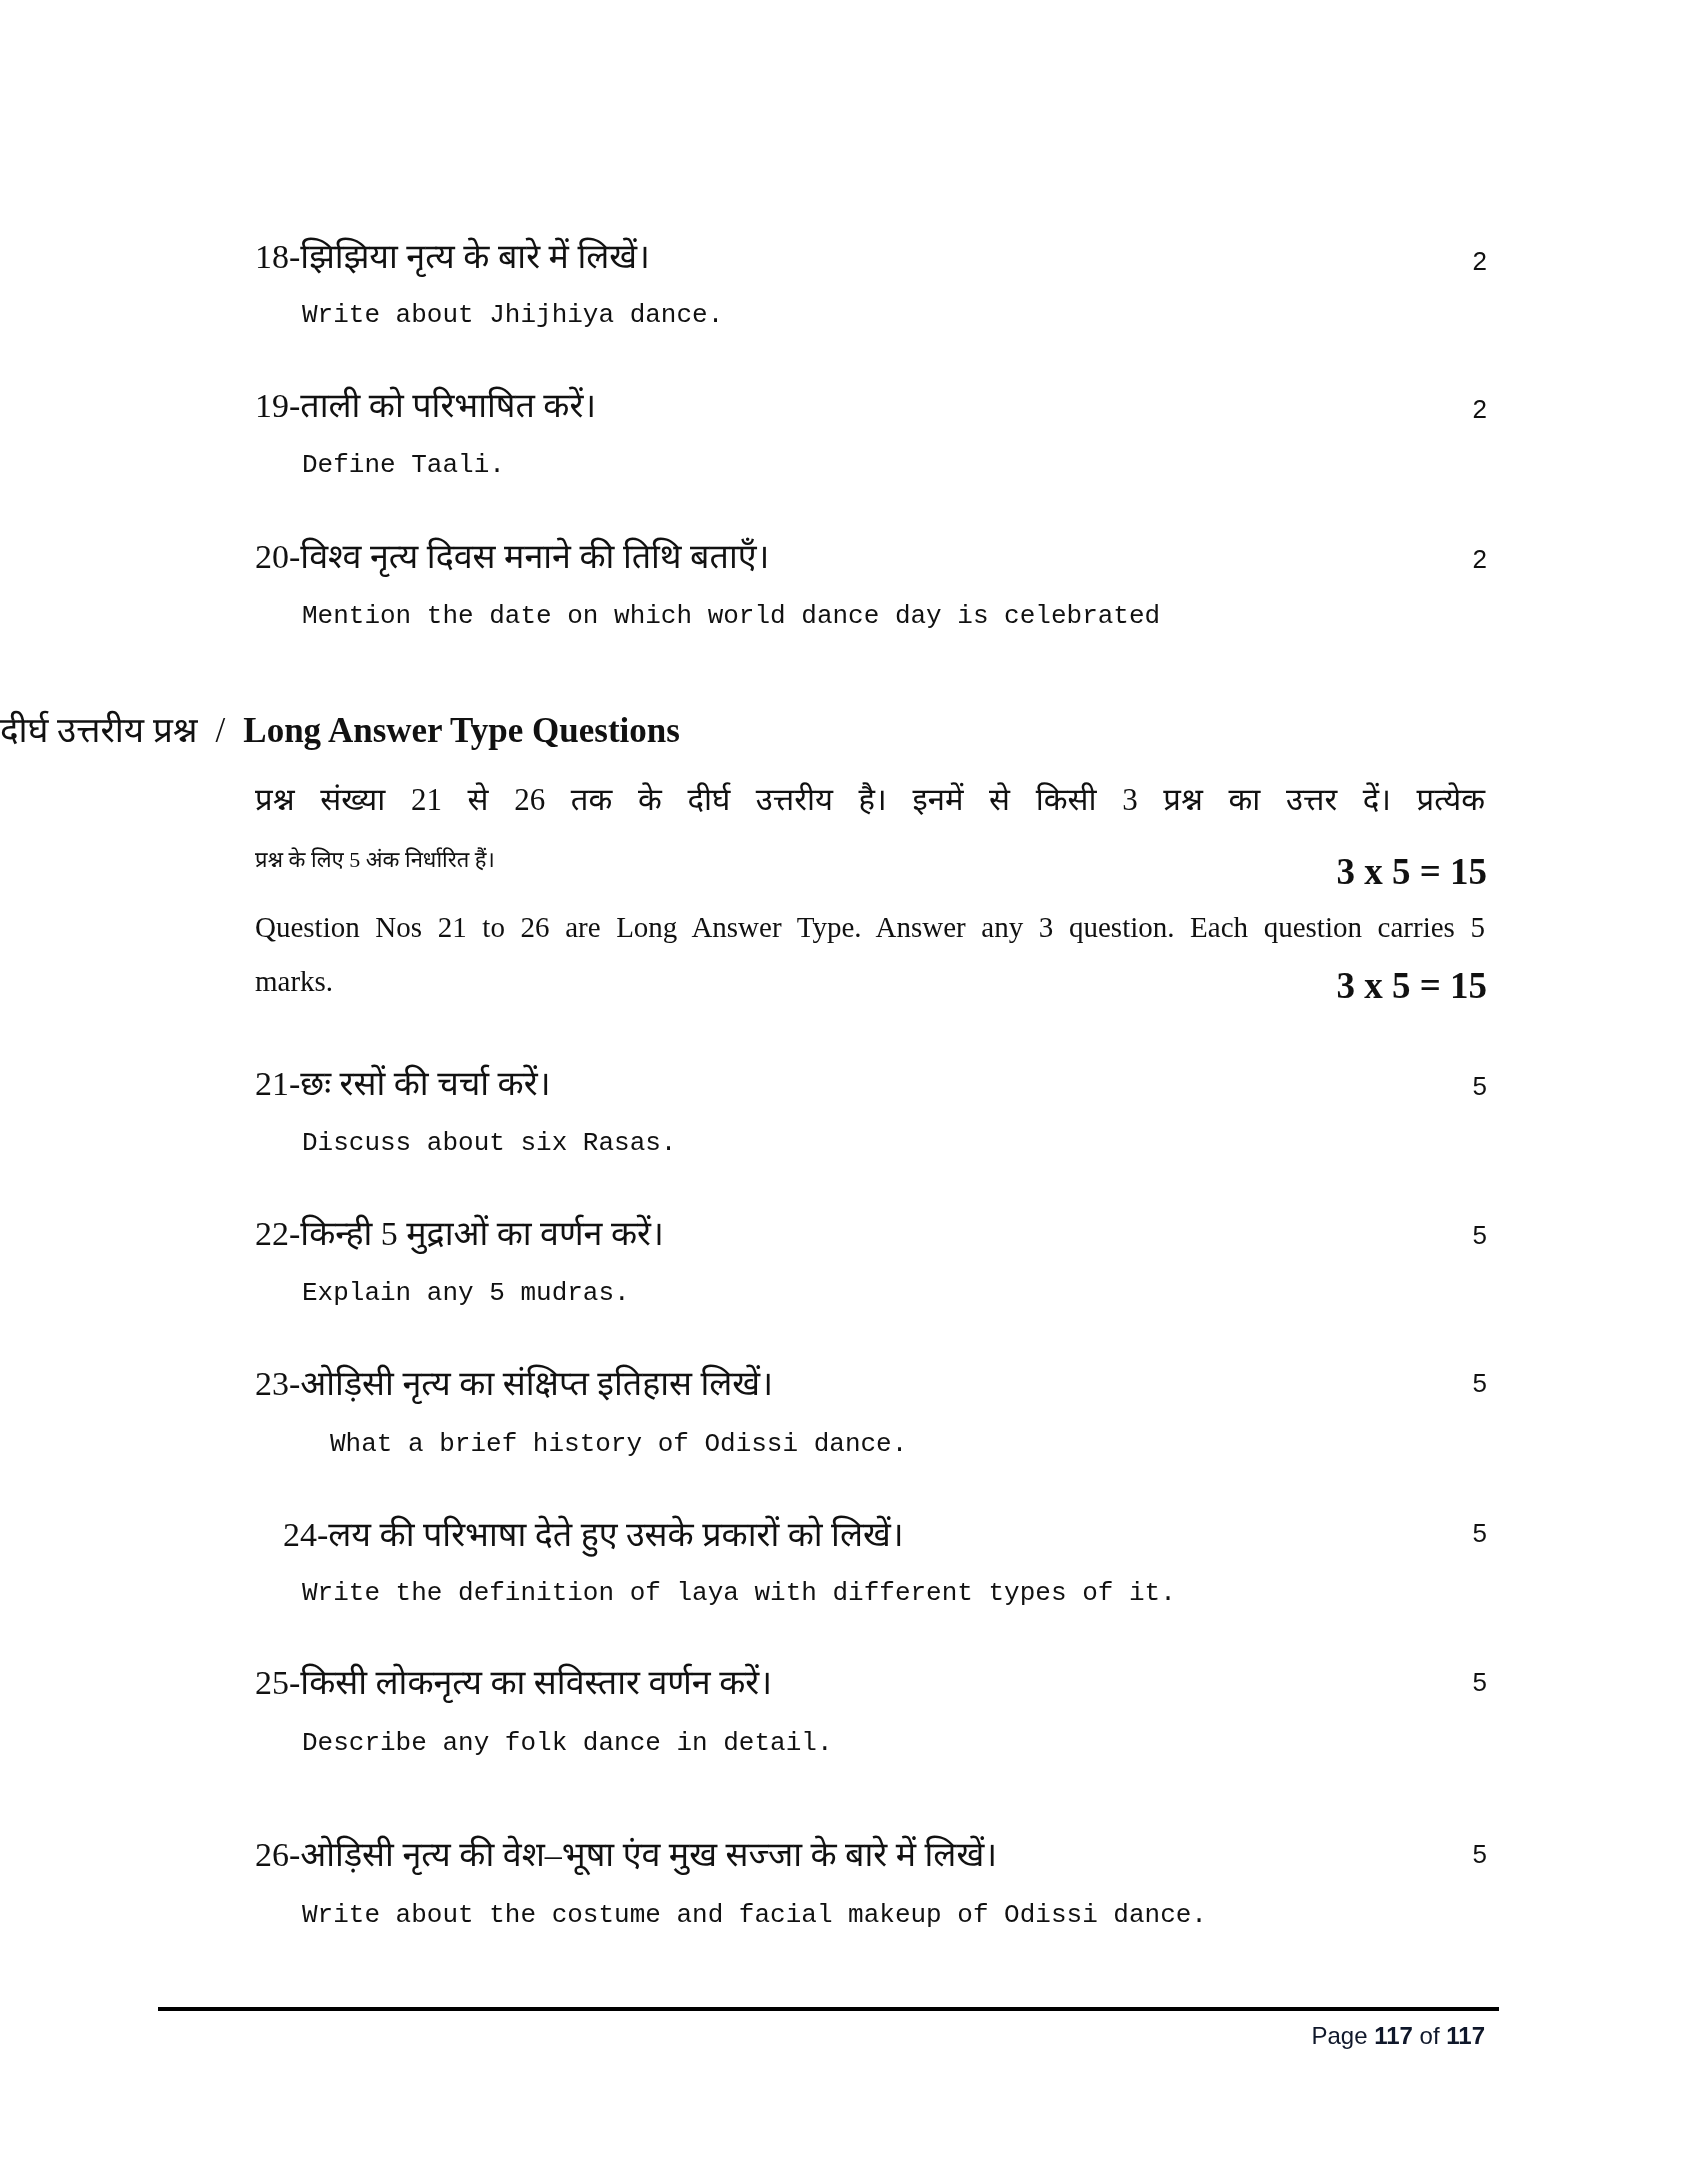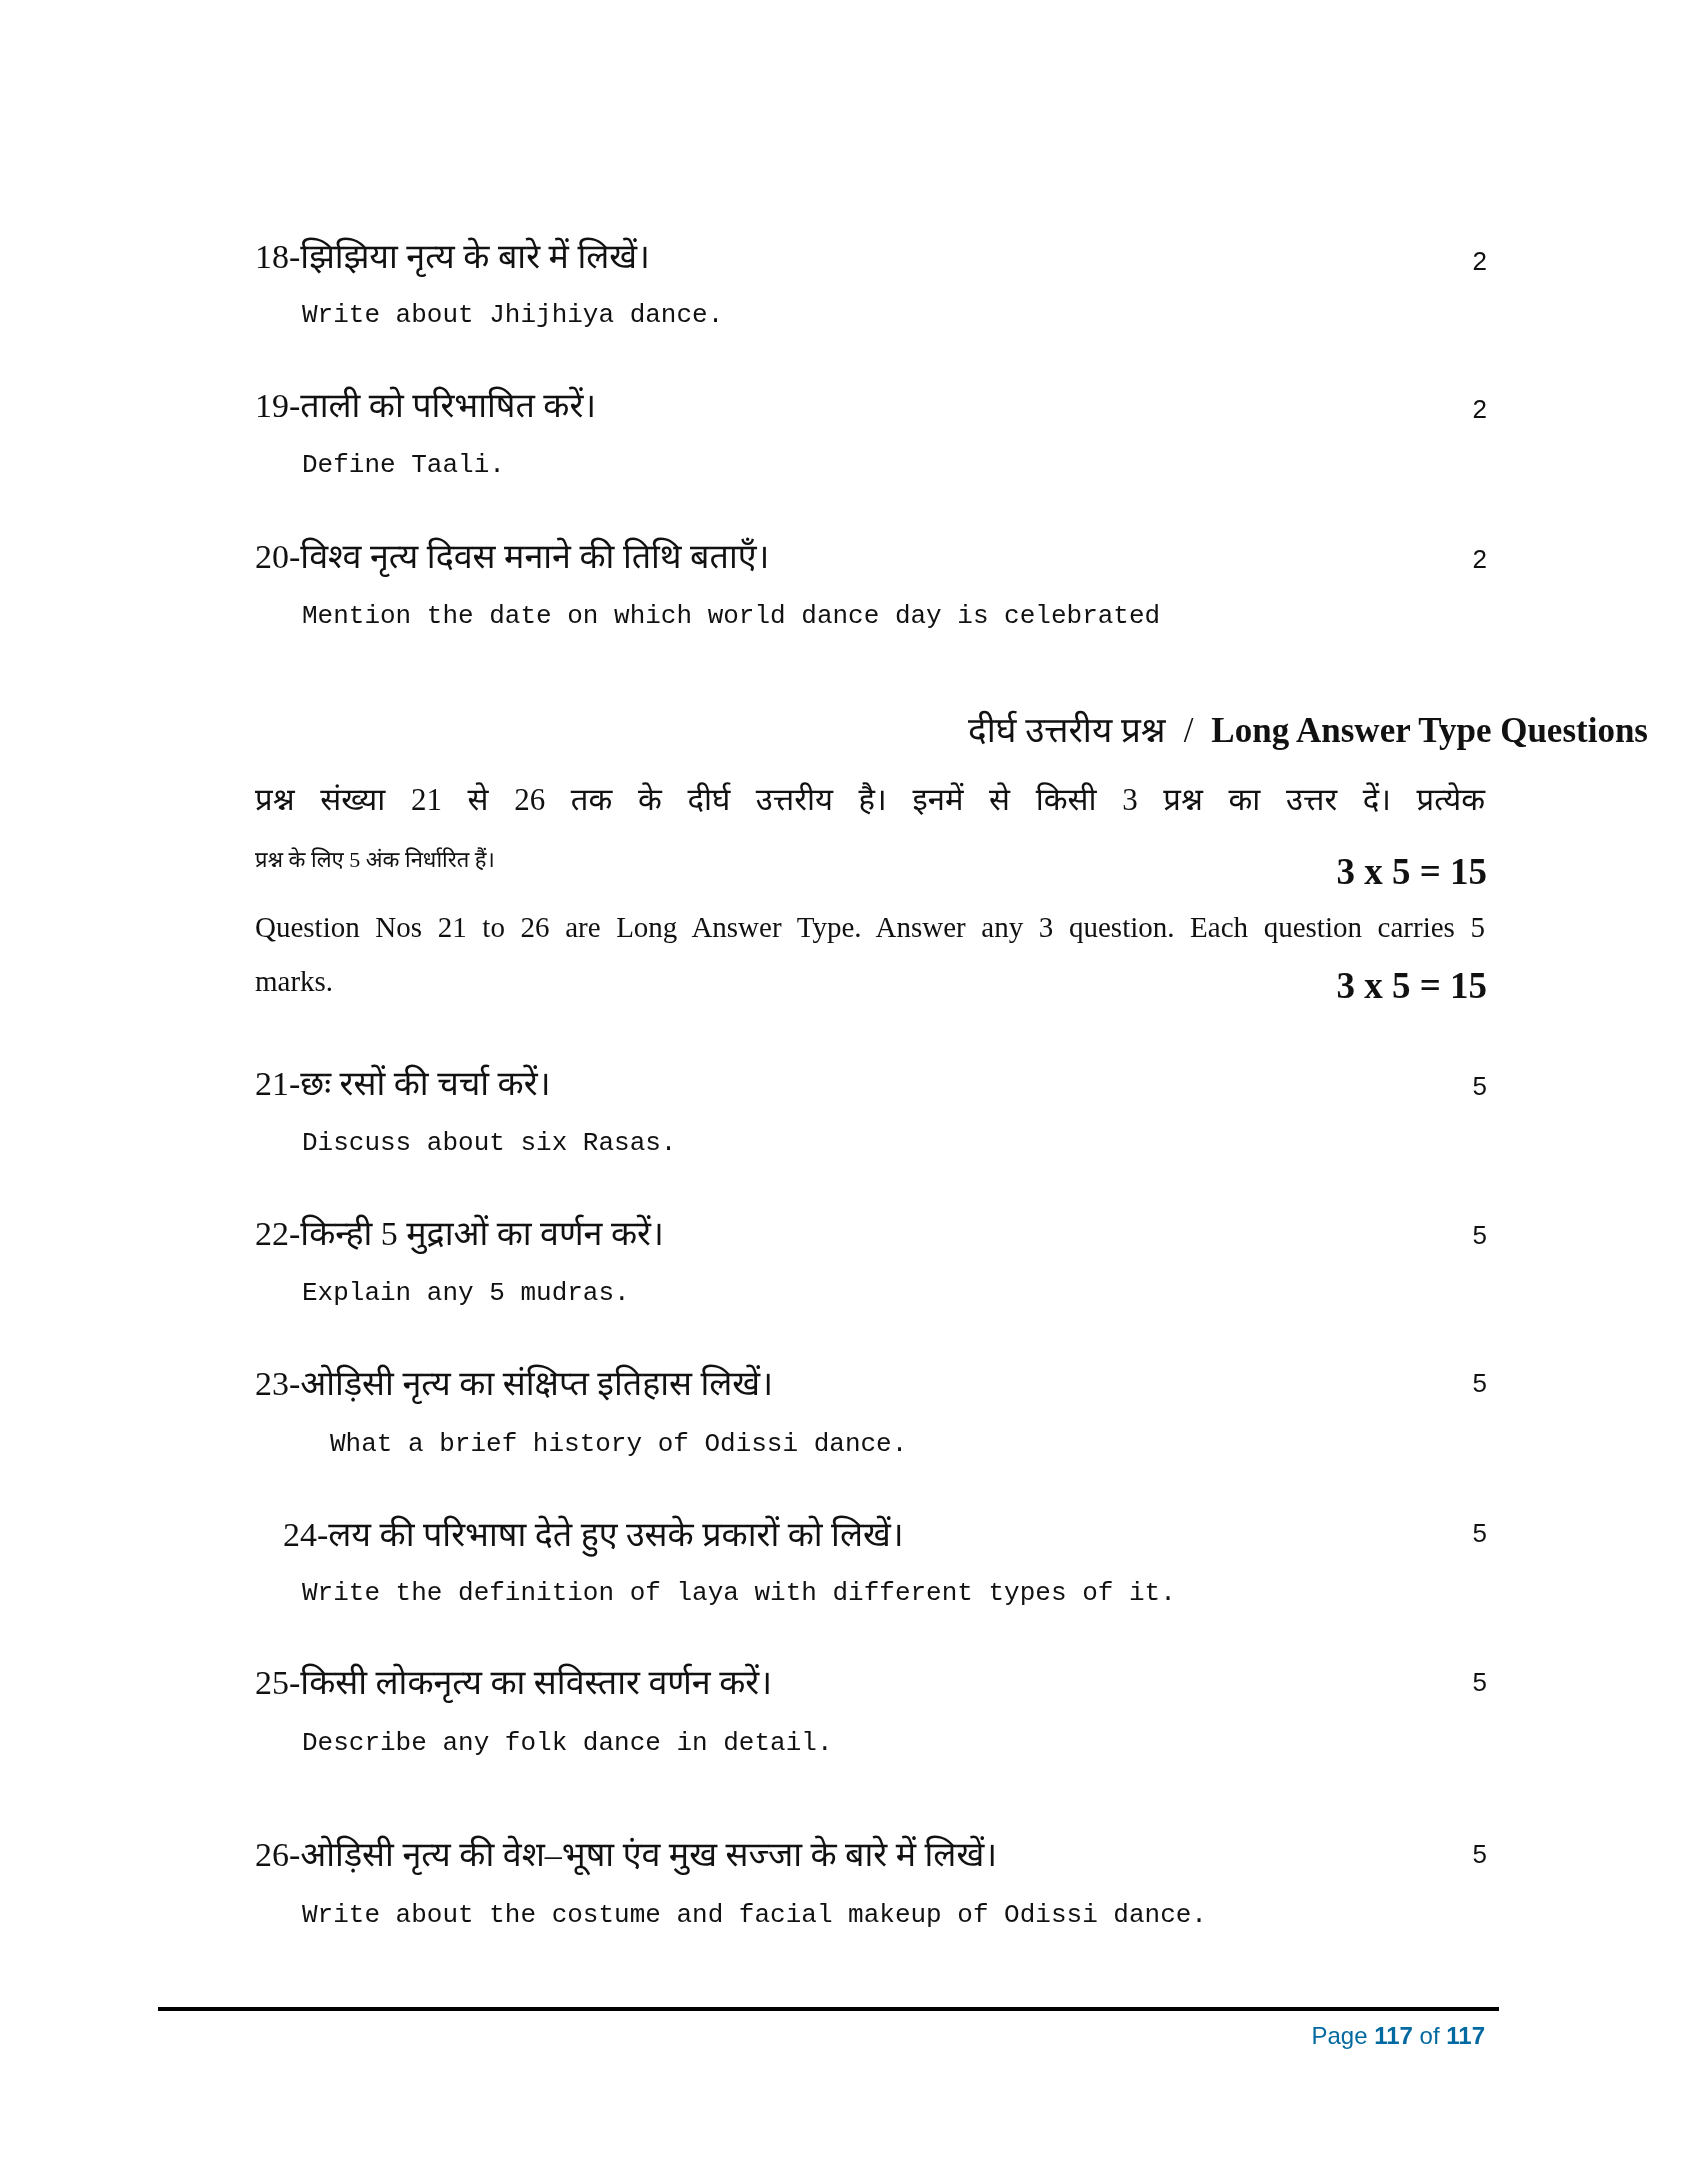--- a/index.html
+++ b/index.html
@@ -33,21 +33,21 @@
       position: absolute;
       right: 196px;
       font-family: "Liberation Sans", "DejaVu Sans", sans-serif;
       font-size: 26px;
       line-height: 1;
     }
     .heading {
       position: absolute;
       left: 0;
       width: 1648px;
-      text-align: right;
+      text-align: left;
       font-size: 35px;
       line-height: 1;
     }
     .heading .hi { font-weight: normal; }
     .heading .sep { padding: 0 18px; }
     .heading .en { font-weight: bold; }
     .para-hi {
       position: absolute;
       left: 255px;
       width: 1230px;
@@ -83,21 +83,21 @@
       height: 4px;
       background: #000000;
     }
     .footer {
       position: absolute;
       right: 198px;
       top: 2024px;
       font-family: "Liberation Sans", "DejaVu Sans", sans-serif;
       font-size: 24px;
       line-height: 1;
-      color: #0369a1;
+      color: #0f172a;
     }
     .footer b { font-weight: bold; }
   </style>
 </head>
 <body>
 
 <div>
   <div class="line q-hi" style="top:240px;">18-झिझिया नृत्य के बारे में लिखें।</div>
   <div class="mark" style="top:248px;">2</div>
   <div class="line q-en" style="top:302px;">Write about Jhijhiya dance.</div>

